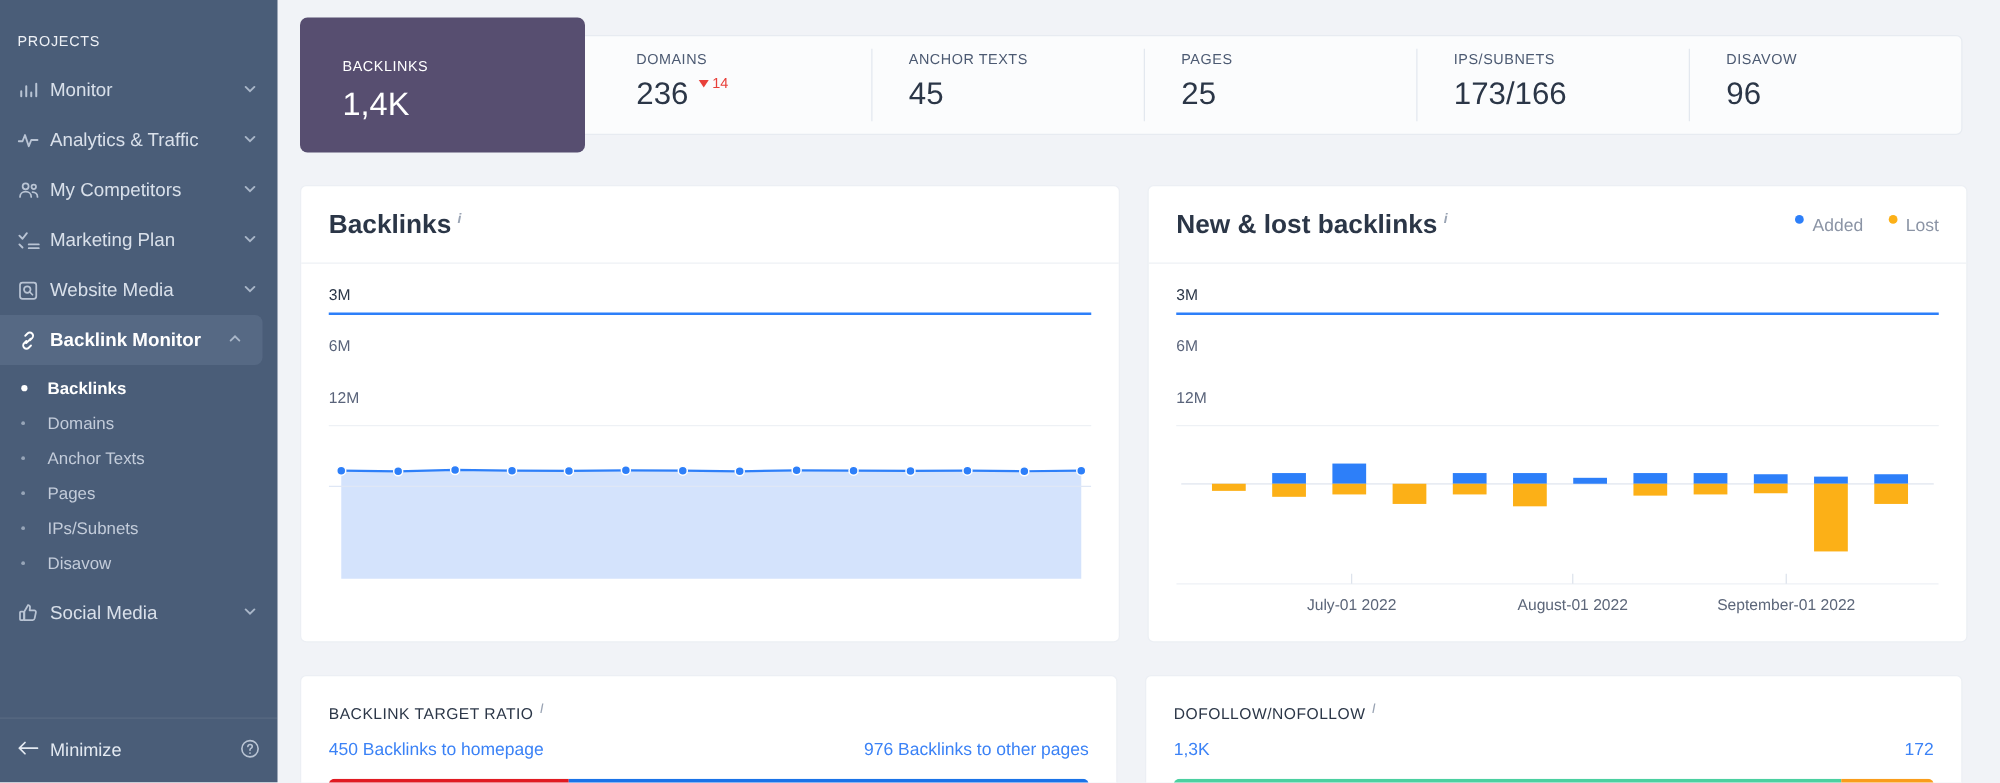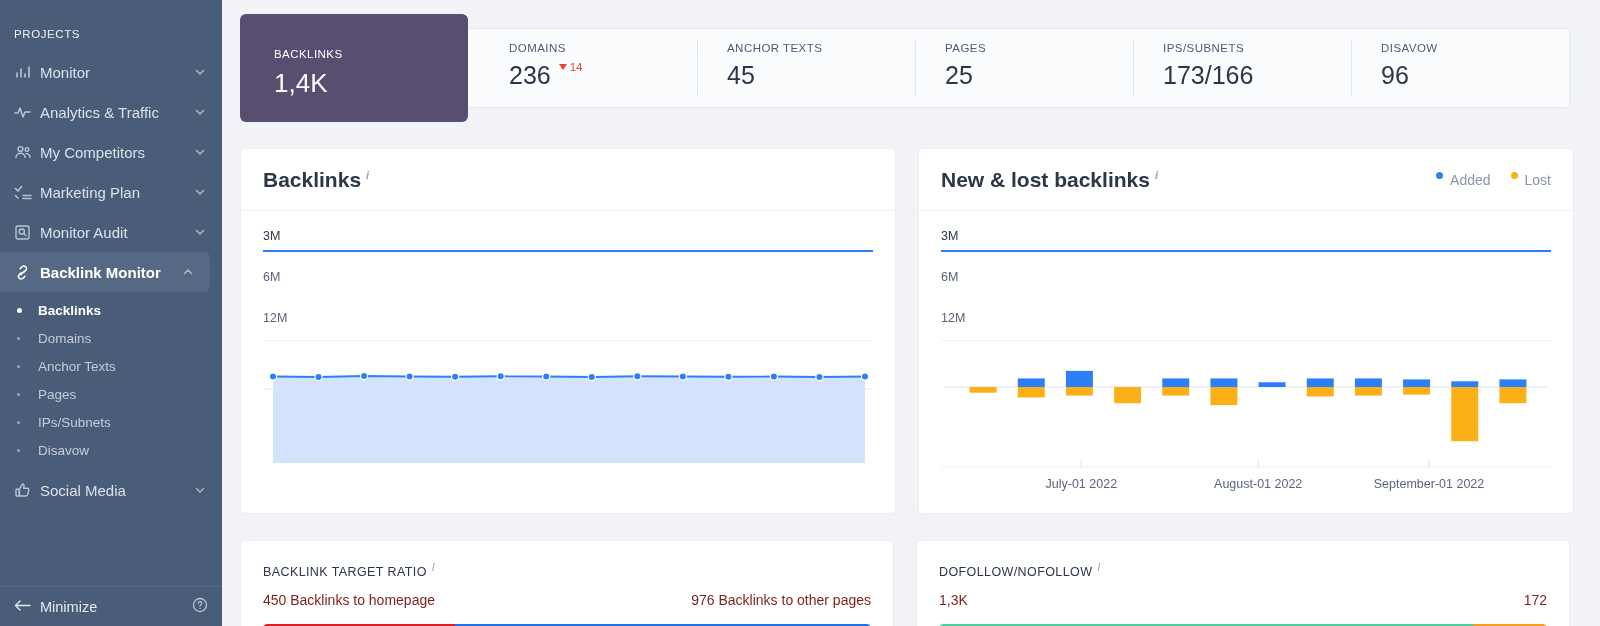--- a/index.html
+++ b/index.html
@@ -48,21 +48,21 @@
     width: 24px; flex: 0 0 24px; display: flex; justify-content: flex-start; align-items: center;
     padding-left: 3px;
   }
   .subnav-item .dot i {
     display: block; width: 3px; height: 3px; border-radius: 50%; background: #97a5b8;
   }
   .subnav-item.sel { color: #ffffff; font-weight: bold; }
   .subnav-item.sel .dot i { width: 5px; height: 5px; background: #ffffff; }
   .sub-list { padding: 4px 0 6px 0; }
   .minimize-bar {
-    position: absolute; left: 0; bottom: 0; width: 222px; height: 40px;
+    position: absolute; left: 0; bottom: 0; width: 222px; height: 52px;
     display: flex; align-items: center; padding: 0 14px;
     border-top: 1px solid rgba(255,255,255,.08);
     color: #e3e9f1; font-size: 14.5px;
   }
   .minimize-bar .arrow { width: 26px; flex: 0 0 26px; font-size: 16px; }
   .minimize-bar .lbl { flex: 1 1 auto; }
   .minimize-bar .help { color: #b9c4d4; }
 
   
   .main { flex: 1 1 auto; height: 626px; padding: 14px 30px 0 18px; overflow: hidden; }
@@ -123,21 +123,21 @@
   .chart-wrap { padding: 6px 22px 18px 22px; position: relative; }
   .chart-sep { height: 1px; background: #eef1f5; margin: 0 0 18px 0; }
   .axis-labels { display: flex; font-size: 12.5px; color: #5c6679; margin-top: 8px; }
 
   
   .linechart { position: relative; height: 110px; }
 
   
   .ratio-card { background: #fff; border-radius: 5px; border: 1px solid #eceff4; flex: 1 1 0; padding: 20px 22px 22px 22px; }
   .ratio-title { font-size: 12.5px; letter-spacing: .4px; color: #2b3647; text-transform: uppercase; }
-  .ratio-sub { display: flex; justify-content: space-between; font-size: 14px; color: #7f1d1d; margin-top: 13px; }
+  .ratio-sub { display: flex; justify-content: space-between; font-size: 14px; color: #3b82f6; margin-top: 13px; }
   .ratio-bar { height: 9px; border-radius: 5px; overflow: hidden; display: flex; margin-top: 16px; }
   .ratio-pcts { display: flex; justify-content: space-between; font-size: 23px; color: #2b3647; margin-top: 15px; }
 </style>
 </head>
 <body>
 
 <div class="app">
 
   <aside class="sidebar">
     <div class="projects-label">PROJECTS</div>
@@ -203,21 +203,21 @@
     </div>
 
     <div class="nav-item">
       <span class="ico">
         <svg width="17" height="17" viewBox="0 0 17 17" fill="none" stroke="currentColor" stroke-width="1.4">
             <rect x="2" y="2" width="13" height="13" rx="2"></rect>
             <circle cx="7.8" cy="7.6" r="2.6"></circle>
             <path d="M9.8 9.6 12 11.8" stroke-linecap="round"></path>
           </svg>
       </span>
-      <span class="lbl">Monitor Audit</span>
+      <span class="lbl">Website Media</span>
       <span class="chev">
         <svg width="12" height="12" viewBox="0 0 12 12" fill="none" stroke="currentColor" stroke-width="1.5" stroke-linecap="round">
             <path d="M2.5 4.5 6 8l3.5-3.5"></path>
           </svg>
       </span>
     </div>
 
     <div class="nav-item active">
       <span class="ico">
         <svg width="17" height="17" viewBox="0 0 17 17" fill="none" stroke="currentColor" stroke-width="1.5" stroke-linecap="round">

